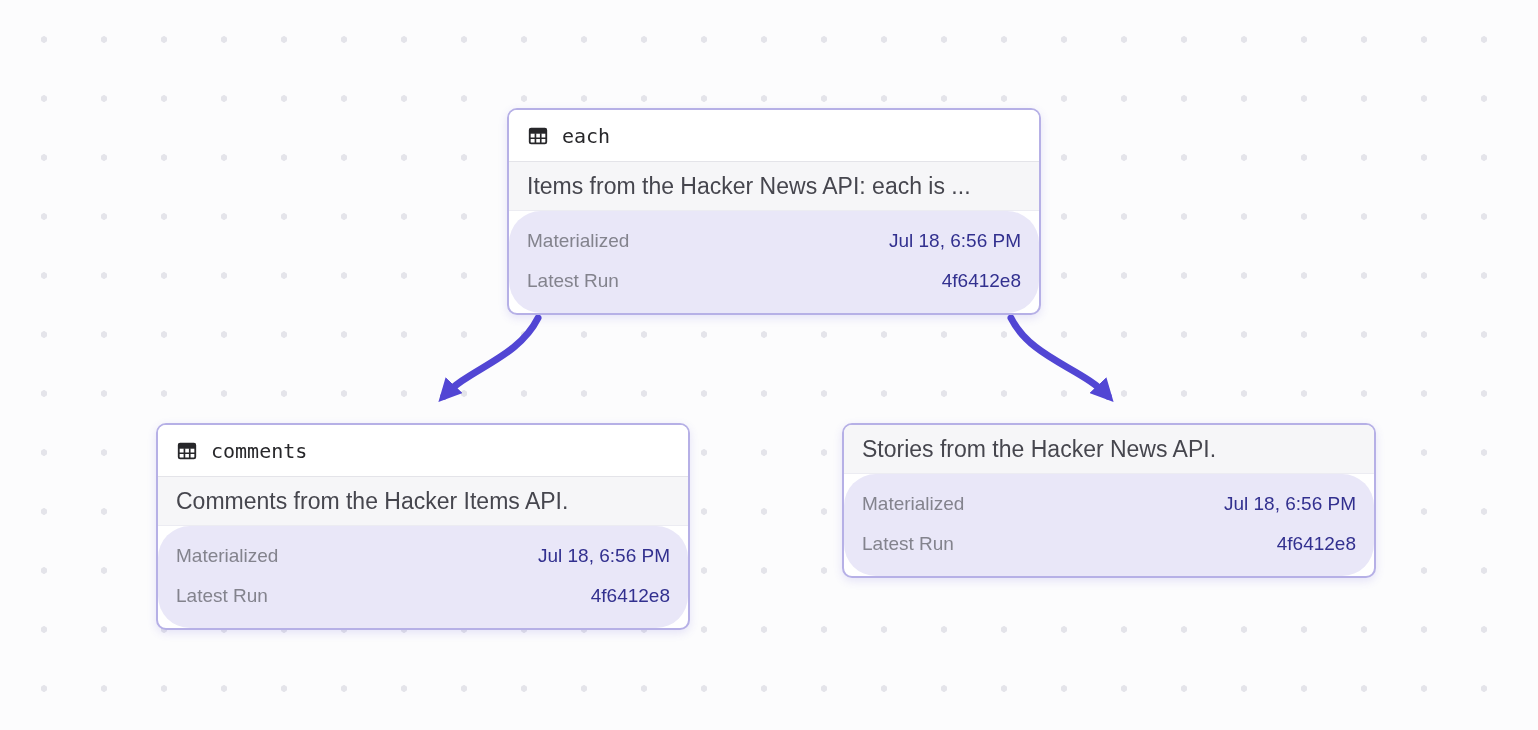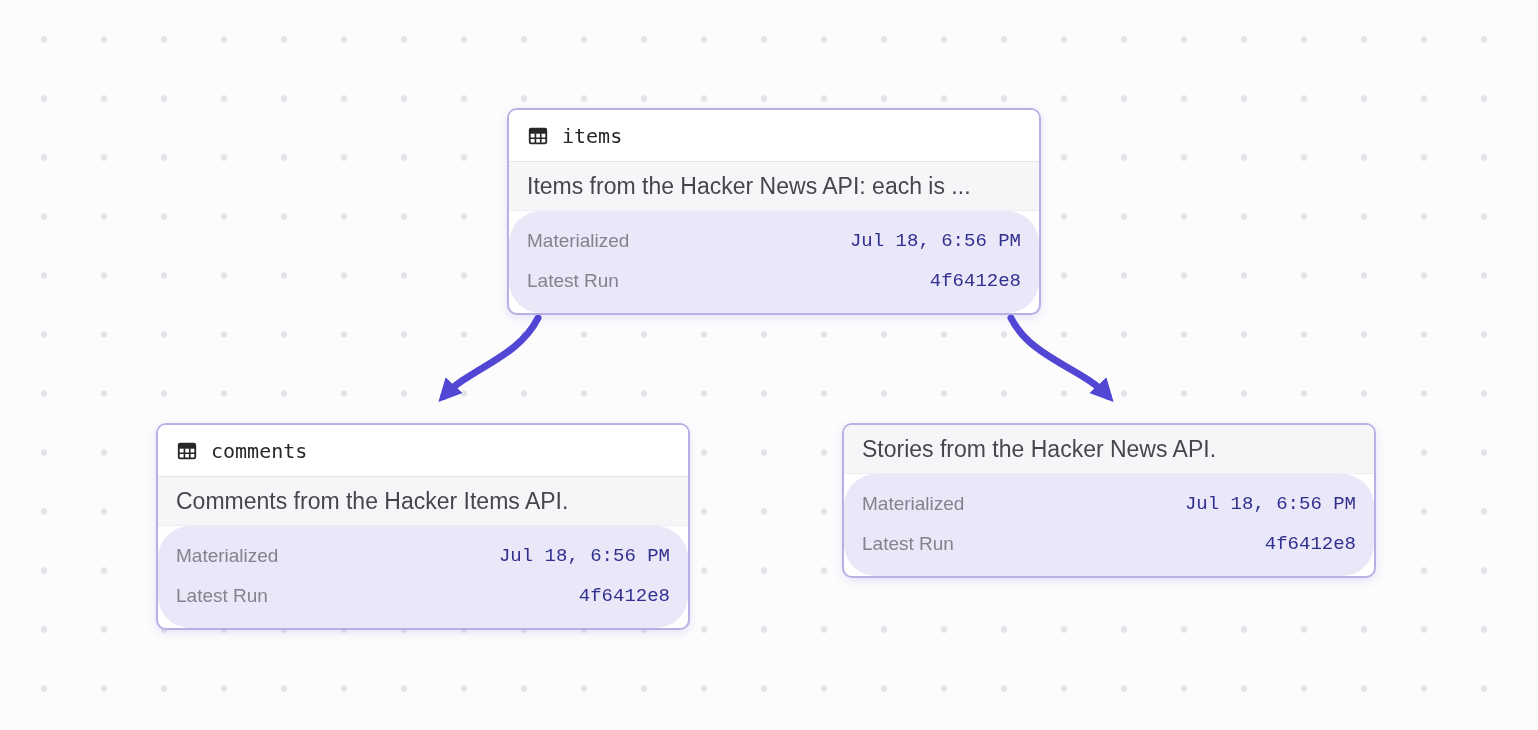--- a/index.html
+++ b/index.html
@@ -97,21 +97,21 @@
     display:flex;
     justify-content:space-between;
     align-items:center;
     height:40px;
   }
   .meta-label{
     color:var(--label-color);
     font-size:19px;
   }
   .meta-value{
-    font-family:Liberation Mono, monospace;
+    font-family:Liberation Sans, sans-serif;
     font-size:19px;
     color:var(--value-color);
   }
   .meta-value.run-link{cursor:pointer;}
 </style>
 </head>
 <body>
 
 <div class="canvas">
 
@@ -129,21 +129,21 @@
     <div class="card-header">
       <span class="icon">
         <svg width="22" height="22" viewBox="0 0 24 24">
           <rect x="3" y="4" width="18" height="16" rx="1.5" fill="none" stroke="#27272A" stroke-width="2"></rect>
           <rect x="3" y="4" width="18" height="5.5" fill="#27272A"></rect>
           <line x1="3" y1="14.5" x2="21" y2="14.5" stroke="#27272A" stroke-width="1.8"></line>
           <line x1="9.2" y1="9" x2="9.2" y2="20" stroke="#27272A" stroke-width="1.8"></line>
           <line x1="15" y1="9" x2="15" y2="20" stroke="#27272A" stroke-width="1.8"></line>
         </svg>
       </span>
-      <span class="asset-name">items</span>
+      <span class="asset-name">each</span>
     </div>
     <div class="card-desc">Items from the Hacker News API: each is ...</div>
     <div class="card-meta">
       <div class="meta-row">
         <span class="meta-label">Materialized</span>
         <span class="meta-value">Jul 18, 6:56 PM</span>
       </div>
       <div class="meta-row">
         <span class="meta-label">Latest Run</span>
         <span class="meta-value run-link">4f6412e8</span>

